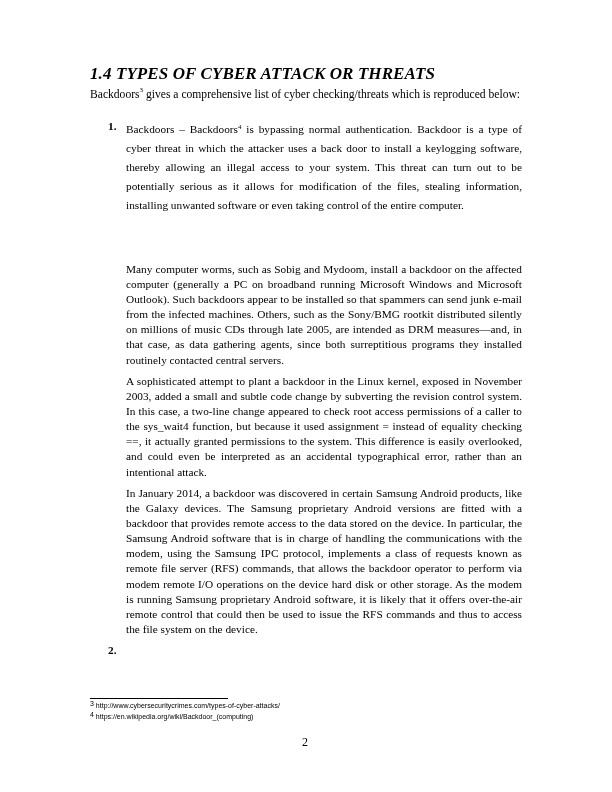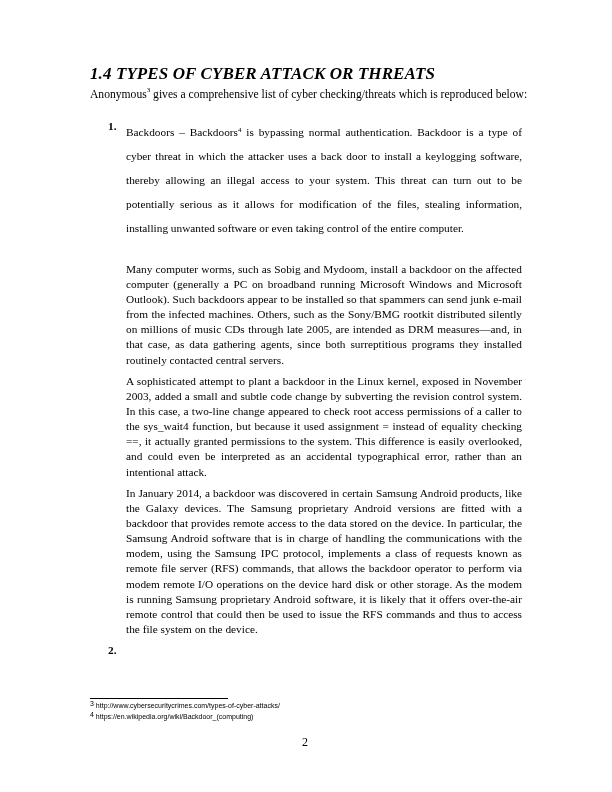--- a/index.html
+++ b/index.html
@@ -2,35 +2,35 @@
 <html><head>
 <meta charset="utf-8">
 <style>
   html, body { margin:0; padding:0; background:#fff; }
   body { width:612px; height:792px; position:relative; overflow:hidden;
          font-family:"Liberation Serif","DejaVu Serif",serif; color:#000; }
   .page { position:absolute; left:0; top:0; width:612px; height:792px;padding-left:18px; }
   .heading { position:absolute; left:90px; top:64px; font-size:17px; font-weight:bold; font-style:italic; letter-spacing:0.1px; white-space:nowrap; }
   .intro { position:absolute; left:90px; top:88px; font-size:11.6px; white-space:nowrap; }
   .num { position:absolute; left:108px; font-size:11.3px; }
-  .itemtext { position:absolute; left:126px; width:396px; font-size:11.3px; line-height:24px; text-align:justify; }
+  .itemtext { position:absolute; left:126px; width:396px; font-size:11.3px; line-height:19px; text-align:justify; }
   .para { position:absolute; left:126px; width:396px; font-size:11.3px; line-height:15.1px; text-align:justify; }
   sup { font-size:7px; vertical-align:top; position:relative; top:-2px; }
   .fn-rule { position:absolute; left:90px; top:698px; width:138px; height:1px; background:#000; }
   .fn { position:absolute; left:90px; font-family:"Liberation Sans","DejaVu Sans",sans-serif; font-size:7px; white-space:nowrap; }
   .pagenum { position:absolute; left:302px; top:735px; font-size:12px; }
 </style>
 </head>
 <body>
 
 <div class="page">
 
   <div class="heading">1.4 TYPES OF CYBER ATTACK OR THREATS</div>
 
-  <div class="intro"><span>Anonymous</span><sup>3</sup><span> gives a comprehensive list of cyber checking/threats which is reproduced below:</span></div>
+  <div class="intro"><span>Backdoors</span><sup>3</sup><span> gives a comprehensive list of cyber checking/threats which is reproduced below:</span></div>
 
   <div class="num" style="top:120px;font-weight:bold;">1.</div>
   <div class="itemtext" style="top:120px;"><span>Backdoors – Backdoors</span><sup>4</sup><span> is bypassing normal authentication. Backdoor is a type of cyber threat in which the attacker uses a back door to install a keylogging software, thereby allowing an illegal access to your system.  This threat can turn out to be potentially serious as it allows for modification of the files, stealing information, installing unwanted software or even taking control of the entire computer.</span></div>
 
   <div class="para" style="top:262px;">Many computer worms, such as Sobig and Mydoom, install a backdoor on the affected computer (generally a PC on broadband running Microsoft Windows and Microsoft Outlook). Such backdoors appear to be installed so that spammers can send junk e-mail from the infected machines. Others, such as the Sony/BMG rootkit distributed silently on millions of music CDs through late 2005, are intended as DRM measures—and, in that case, as data gathering agents, since both surreptitious programs they installed routinely contacted central servers.</div>
   <div class="para" style="top:374px;">A sophisticated attempt to plant a backdoor in the Linux kernel, exposed in November 2003, added a small and subtle code change by subverting the revision control system. In this case, a two-line change appeared to check root access permissions of a caller to the sys_wait4 function, but because it used assignment = instead of equality checking ==, it actually granted permissions to the system. This difference is easily overlooked, and could even be interpreted as an accidental typographical error, rather than an intentional attack.</div>
   <div class="para" style="top:486px;">In January 2014, a backdoor was discovered in certain Samsung Android products, like the Galaxy devices. The Samsung proprietary Android versions are fitted with a backdoor that provides remote access to the data stored on the device. In particular, the Samsung Android software that is in charge of handling the communications with the modem, using the Samsung IPC protocol, implements a class of requests known as remote file server (RFS) commands, that allows the backdoor operator to perform via modem remote I/O operations on the device hard disk or other storage. As the modem is running Samsung proprietary Android software, it is likely that it offers over-the-air remote control that could then be used to issue the RFS commands and thus to access the file system on the device.</div>
 
   <div class="num" style="top:644px;font-weight:bold;">2.</div>
 

